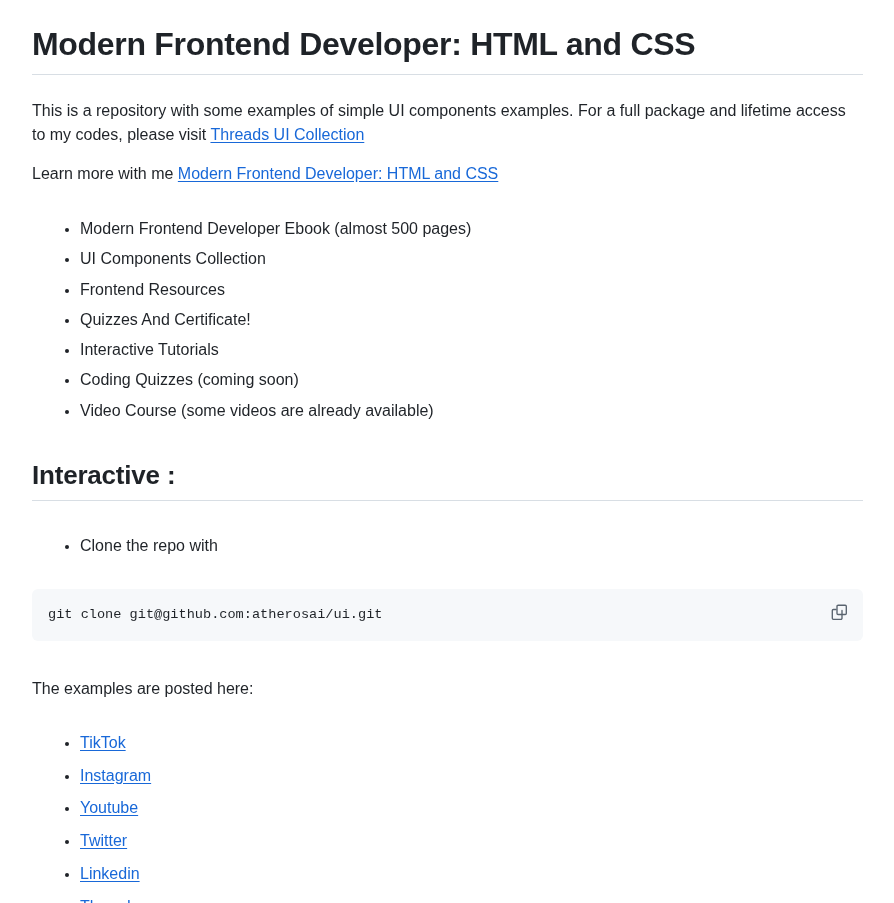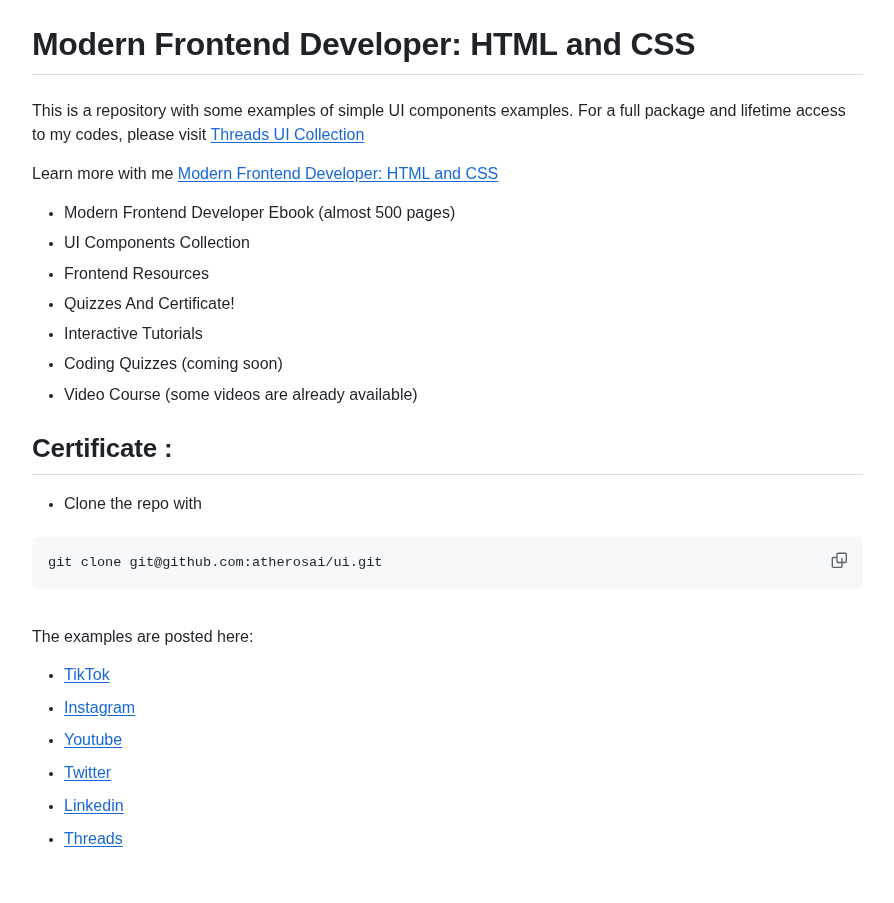--- a/index.html
+++ b/index.html
@@ -61,21 +61,21 @@
   
   a.doc-link {
     color: #1868d8;
     text-decoration: underline;
     text-underline-offset: 2px;
     cursor: pointer;
   }
 
   
   ul.doc-ul {
-    margin: 0;
+    margin: 16px;
     padding-left: 32px;
     list-style: disc;
   }
   ul.doc-ul li {
     font-size: 16px;
     line-height: 1.55;
     margin: 0 0 5.5px 0;
     color: #1f2328;
   }
   ul.doc-ul li::marker { font-size: 14px; }
@@ -142,21 +142,21 @@
     <li>UI Components Collection</li>
     <li>Frontend Resources</li>
     <li>Quizzes And Certificate!</li>
     <li>Interactive Tutorials</li>
     <li>Coding Quizzes (coming soon)</li>
     <li>Video Course (some videos are already available)</li>
   </ul>
 
   <div class="section-gap-2"></div>
 
-  <h2 class="doc-h2">Certificate :</h2>
+  <h2 class="doc-h2">Interactive :</h2>
 
   <div class="section-gap-3"></div>
 
   <ul class="doc-ul tight">
     <li>Clone the repo with</li>
   </ul>
 
   <div class="para-gap-sm"></div>
 
   <div class="code-block">

